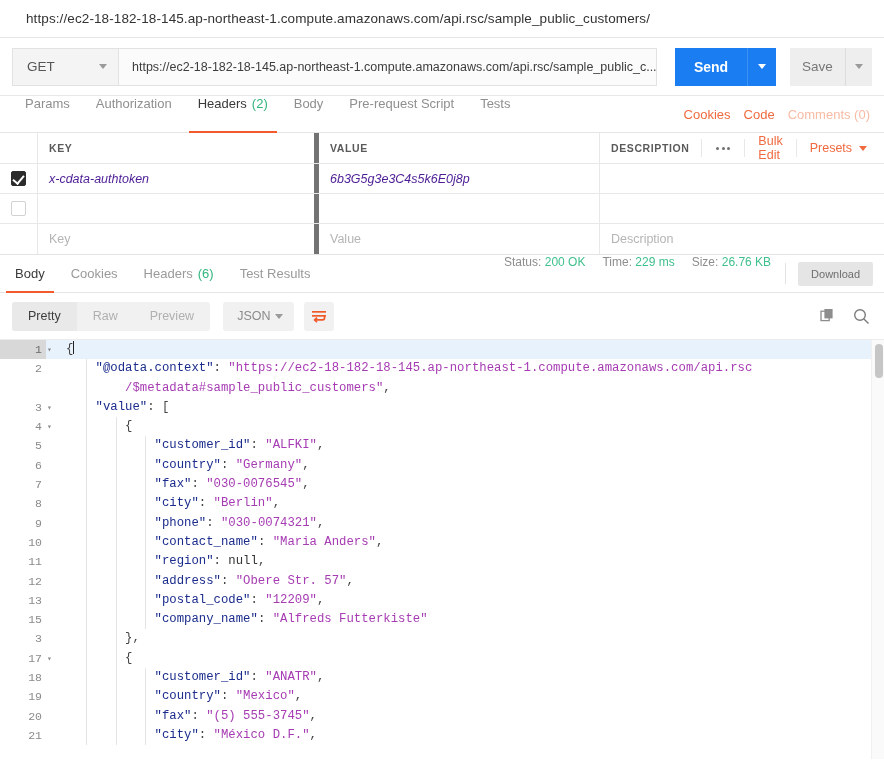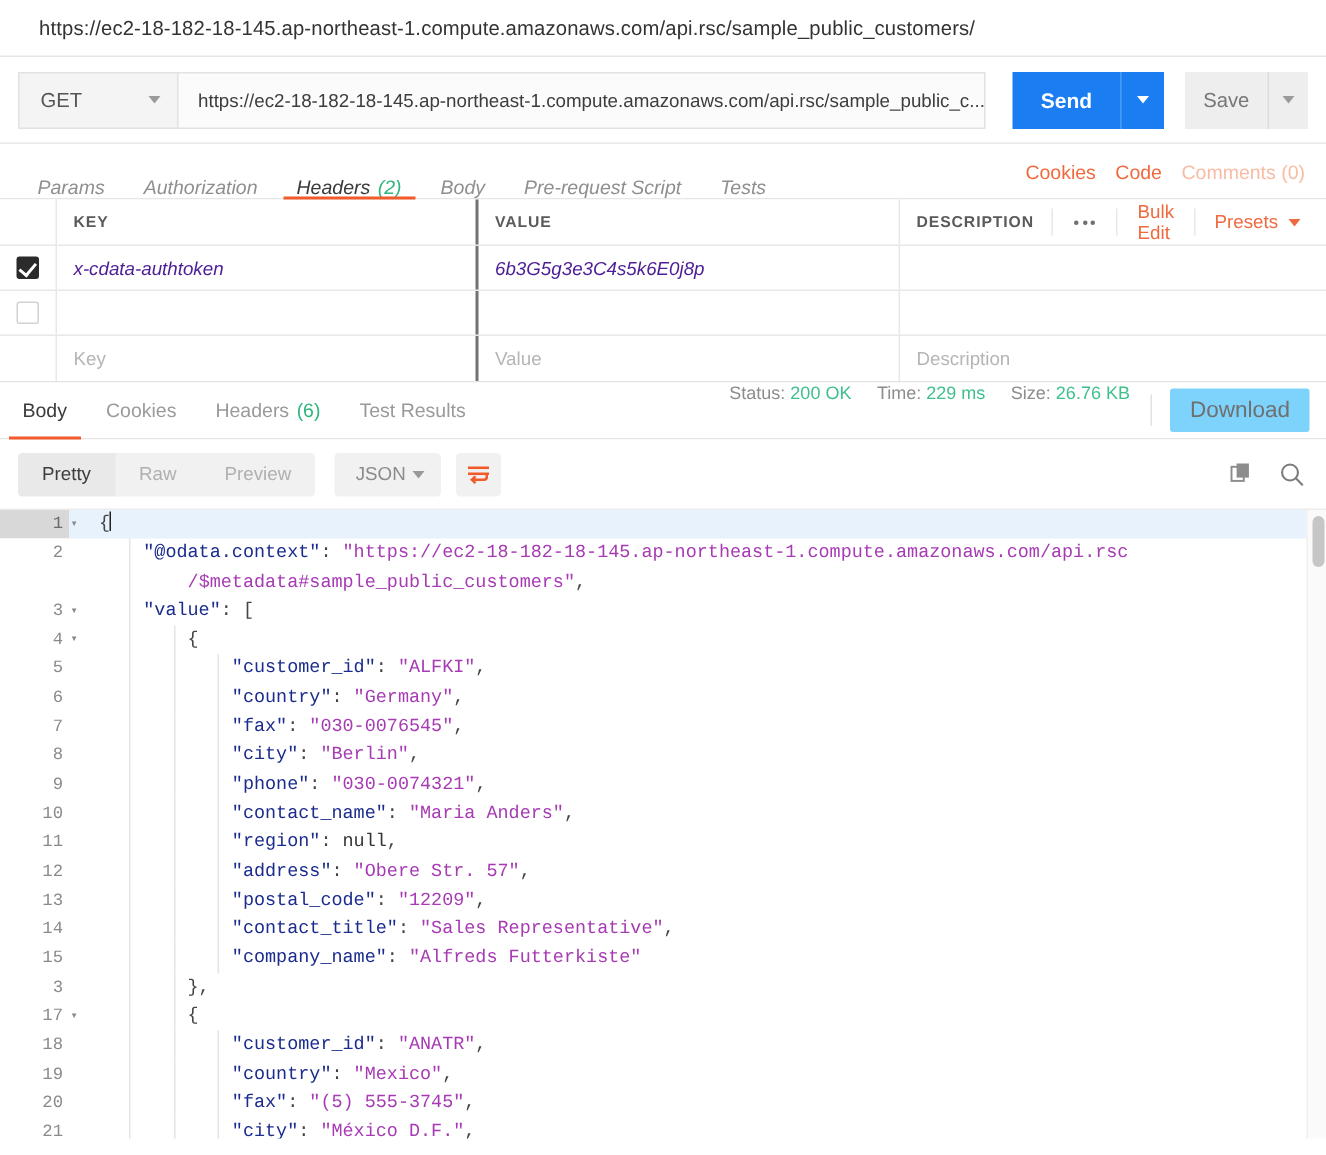--- a/index.html
+++ b/index.html
@@ -130,27 +130,26 @@
   .req-tabs {
     height: 37px;
     display: flex;
     align-items: stretch;
     border-bottom: 1px solid #e6e6e6;
     padding: 0 12px;
     background: #ffffff;
   }
   .req-tab {
     display: flex;
-    align-items: flex-end;
+    align-items: flex-start;
     padding: 0 13px;
     font-size: 13px;
     color: #8f8f8f;
     cursor: pointer;
     position: relative;
-    font-style: italic;
   }
   .req-tab.active { color: #3a3a3a; }
   .req-tab.active:after {
     content: "";
     position: absolute;
     left: 4px; right: 4px; bottom: -1px;
     height: 2.5px;
     background: #f15a2b;
   }
   .tab-count { color: #2fb67c; margin-left: 5px; }
@@ -200,21 +199,21 @@
     content: "";
     position: absolute;
     left: 3px; top: 1px;
     width: 5px; height: 9px;
     border-right: 2px solid #fff;
     border-bottom: 2px solid #fff;
     transform: rotate(40deg);
   }
   .kv-key {
     flex: 0 0 281px;
-    border-right: 2px solid #737373;
+    border-right: 5px solid #737373;
     display: flex; align-items: center;
     padding: 0 11px;
     overflow: hidden;
   }
   .kv-val {
     flex: 0 0 281px;
     border-right: 1px solid #e8e8e8;
     display: flex; align-items: center;
     padding: 0 11px;
     overflow: hidden;
@@ -294,23 +293,23 @@
   .resp-meta {
     margin-left: auto;
     display: flex; 
     gap: 17px; font-size: 12px; color: #8d8d8d;
     padding-right: 14px;
   }
   .meta-val { color: #3fc08d; }
   .dl-sep { width: 1px; background: #e2e2e2; margin: 8px 0; }
   .download-wrap { display: flex; align-items: center; padding: 0 11px 0 12px; }
   .download-btn {
-    background: #7dd3fc;
+    background: #e5e5e5;
     color: #6f6f6f;
-    font-size: 15px;
+    font-size: 11px;
     padding: 6px 13px;
     border-radius: 2px;
     cursor: pointer;
     border: none;
     font-family: "Liberation Sans", sans-serif;
   }
 
   
   .body-toolbar {
     height: 46px;
@@ -697,25 +696,20 @@
         <div class="gutter">12</div>
         <div class="fold"></div>
         <div class="code-text"><span class="indent-guide" style="left: 26px;"></span><span class="indent-guide" style="left: 55.6px;"></span><span class="indent-guide" style="left: 85.2px;"></span><span class="k">            "address"</span><span class="p">: </span><span class="s">"Obere Str. 57"</span><span class="p">,</span></div>
       </div>
       <div class="code-line">
         <div class="gutter">13</div>
         <div class="fold"></div>
         <div class="code-text"><span class="indent-guide" style="left: 26px;"></span><span class="indent-guide" style="left: 55.6px;"></span><span class="indent-guide" style="left: 85.2px;"></span><span class="k">            "postal_code"</span><span class="p">: </span><span class="s">"12209"</span><span class="p">,</span></div>
       </div>
       <div class="code-line">
-        <div class="gutter">14</div>
-        <div class="fold"></div>
-        <div class="code-text"><span class="indent-guide" style="left: 26px;"></span><span class="indent-guide" style="left: 55.6px;"></span><span class="indent-guide" style="left: 85.2px;"></span><span class="k">            "contact_title"</span><span class="p">: </span><span class="s">"Sales Representative"</span><span class="p">,</span></div>
-      </div>
-      <div class="code-line">
         <div class="gutter">15</div>
         <div class="fold"></div>
         <div class="code-text"><span class="indent-guide" style="left: 26px;"></span><span class="indent-guide" style="left: 55.6px;"></span><span class="indent-guide" style="left: 85.2px;"></span><span class="k">            "company_name"</span><span class="p">: </span><span class="s">"Alfreds Futterkiste"</span></div>
       </div>
       <div class="code-line">
         <div class="gutter">3</div>
         <div class="fold"></div>
         <div class="code-text"><span class="indent-guide" style="left: 26px;"></span><span class="indent-guide" style="left: 55.6px;"></span><span class="p">        },</span></div>
       </div>
       <div class="code-line">

